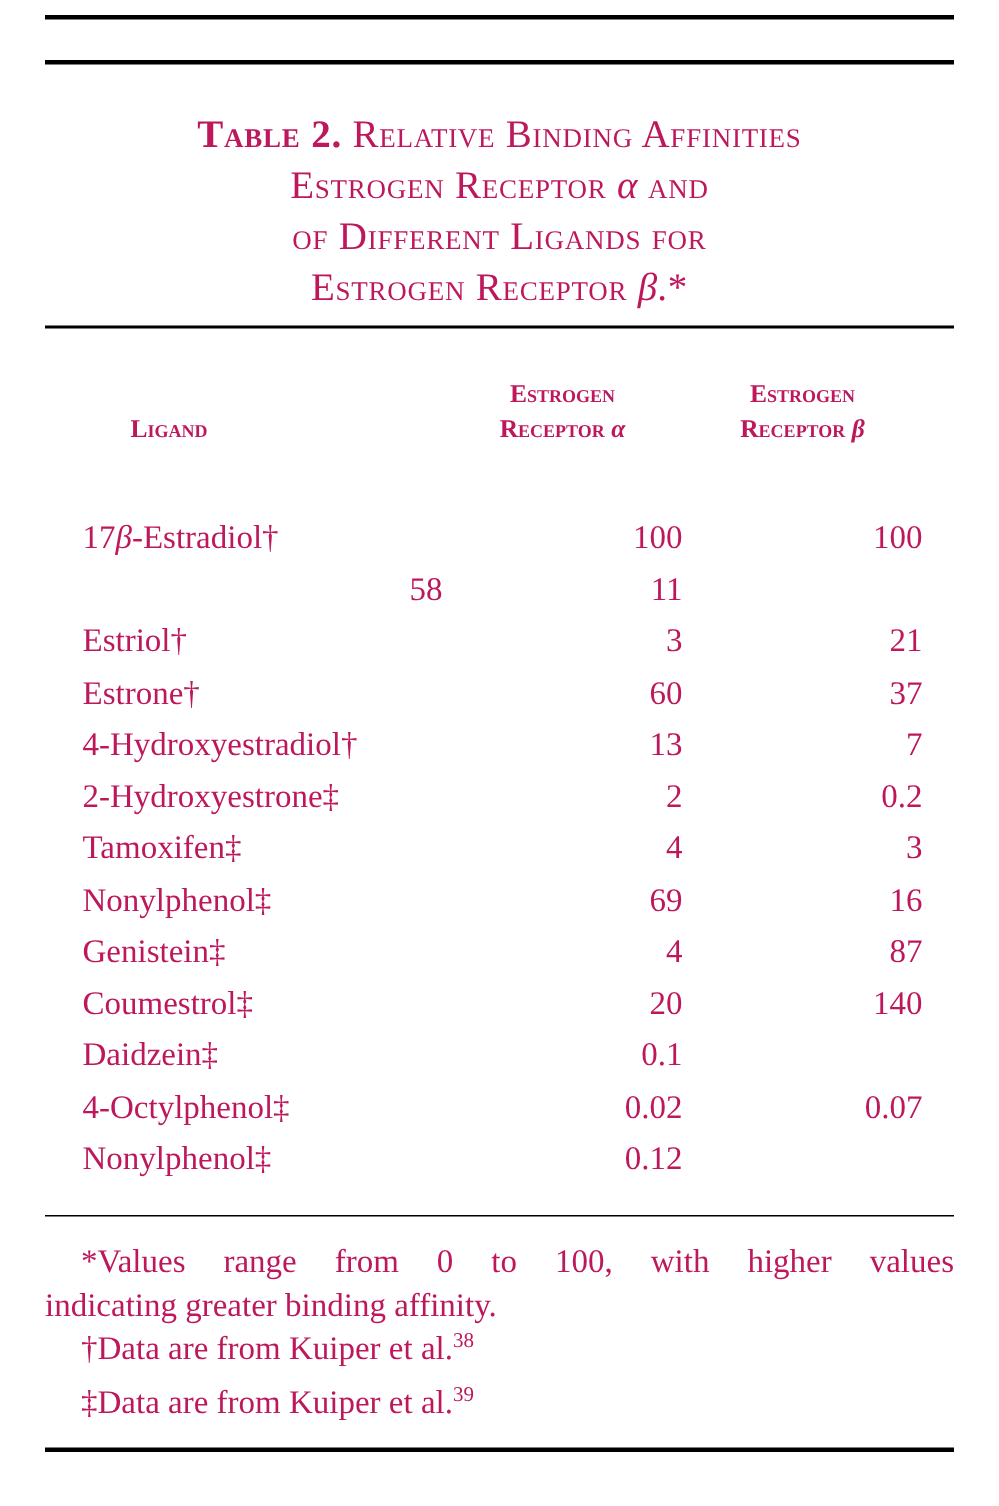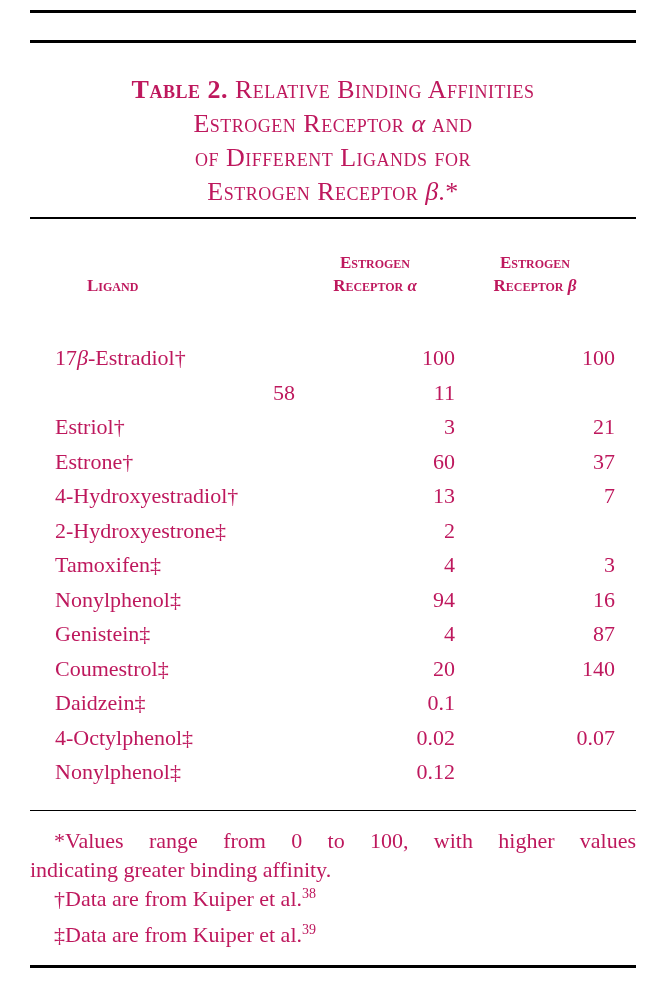--- a/index.html
+++ b/index.html
@@ -117,31 +117,32 @@
 
     <div class="row grid3">
       <div>4-Hydroxyestradiol†</div>
       <div class="c-val">13</div>
       <div class="c-val">7</div>
     </div>
 
     <div class="row grid3">
       <div>2-Hydroxyestrone‡</div>
       <div class="c-val">2</div>
+      <div class="c-val">0.2</div>
     </div>
 
     <div class="row grid3">
       <div>Tamoxifen‡</div>
       <div class="c-val">4</div>
       <div class="c-val">3</div>
     </div>
 
     <div class="row grid3">
       <div>Nonylphenol‡</div>
-      <div class="c-val">94</div>
+      <div class="c-val">69</div>
       <div class="c-val">16</div>
     </div>
 
     <div class="row grid3">
       <div>Genistein‡</div>
       <div class="c-val">4</div>
       <div class="c-val">87</div>
     </div>
 
     <div class="row grid3">

